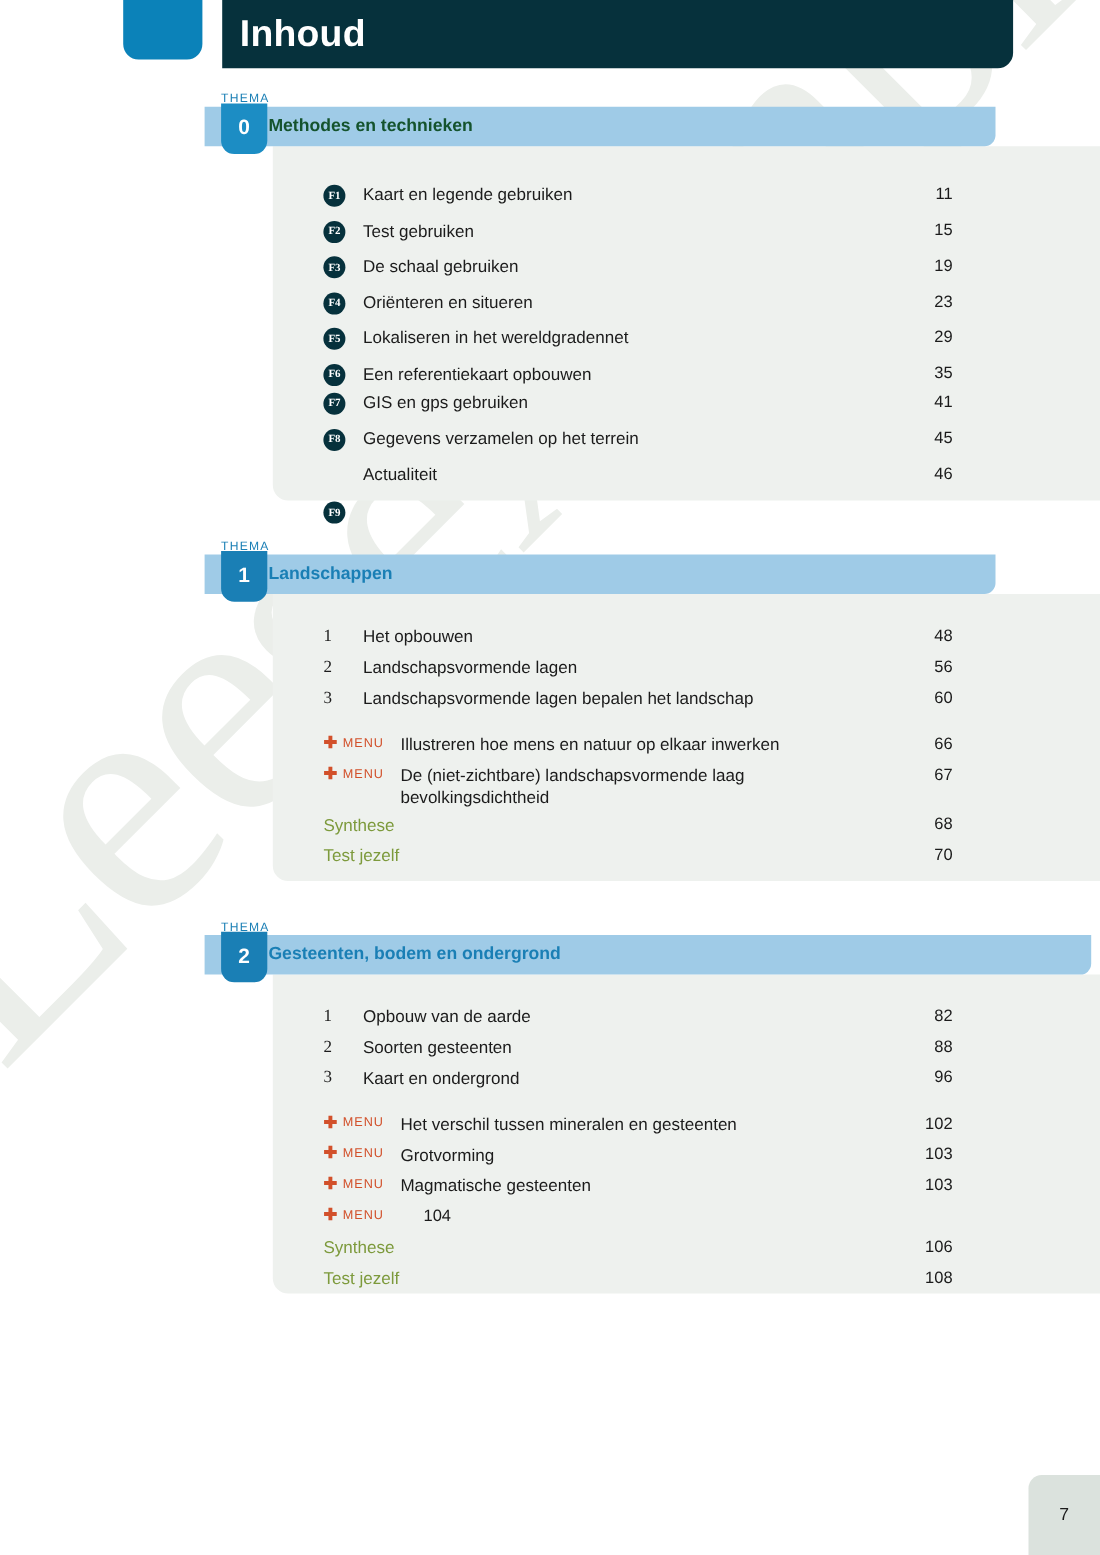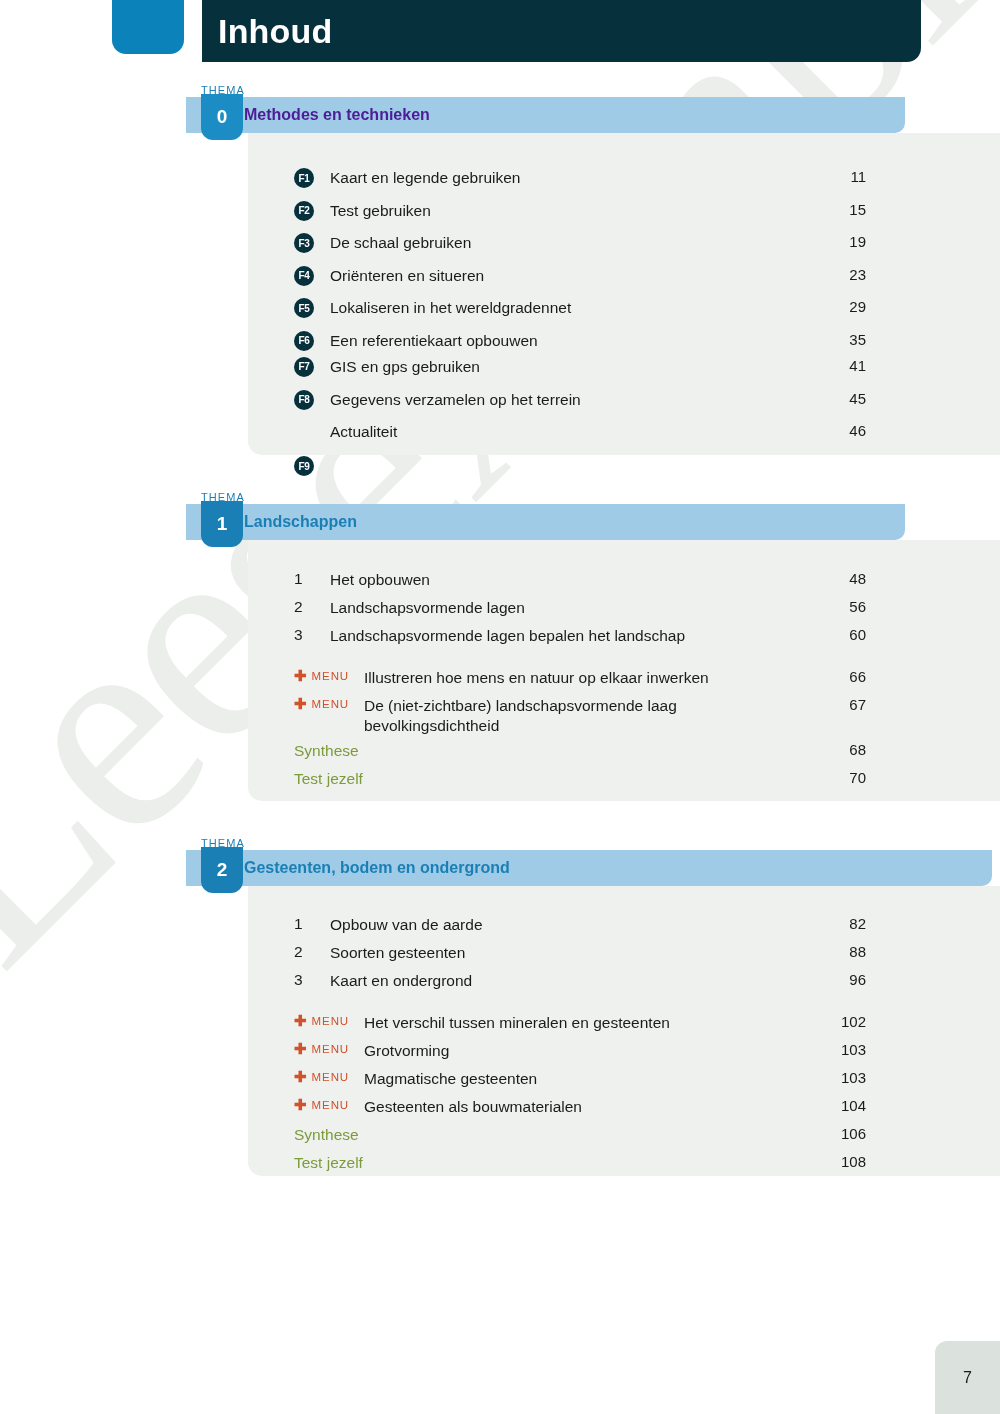--- a/index.html
+++ b/index.html
@@ -129,20 +129,21 @@
     position: relative;
     font-size: 15.5px;
     color: #1b1b1b;
     min-height: 24px;
   }
   .entry .lead {
     width: 36px;
     flex: 0 0 36px;
     display: flex;
     align-items: center;
+    font-family: Liberation Serif, serif;
   }
   .entry .etitle {
     flex: 1 1 auto;
     line-height: 1.32;
     padding-right: 12px;
   }
   .entry .epage {
     flex: 0 0 46px;
     text-align: right;
     font-size: 15px;
@@ -219,21 +220,21 @@
   <div class="header-bar">
     <span class="header-title">Inhoud</span>
   </div>
 </div>
 
 <div id="themes-root">
     <div class="theme" style="left: 0px; top: 0px; width: 1000px;">
       <div class="theme-panel" style="left: 248px; top: 133px; width: 752px; height: 322px;"></div>
       <div class="thema-label" style="top: 84px;">THEMA</div>
       <div class="theme-headbar" style="left: 186px; top: 97px; width: 719px; background: rgb(159, 203, 231);">
-        <span class="theme-name" style="color: #4c1d95;">Methodes en technieken</span>
+        <span class="theme-name" style="color: #14532d;">Methodes en technieken</span>
       </div>
       <div class="theme-badge" style="left: 201px; top: 94px; background: rgb(28, 141, 196);">0</div>
       <div class="entries" style="top: 168px;">
         <div class="entry" style="margin-bottom: 8.6px;">
           <div class="lead">
             <span class="fbadge" style="background: rgb(6, 49, 60);">F1</span>
           </div>
           <div class="etitle">Kaart en legende gebruiken</div>
           <div class="epage">11</div>
         </div>
@@ -405,21 +406,20 @@
             <span class="menu-word" style="color: rgb(210, 80, 42);">MENU</span>
           </div>
           <div class="etitle">Magmatische gesteenten</div>
           <div class="epage">103</div>
         </div>
         <div class="entry" style="margin-bottom: 4px;">
           <div class="menu-lead">
             <span class="menu-plus" style="color: rgb(210, 80, 42);">✚</span>
             <span class="menu-word" style="color: rgb(210, 80, 42);">MENU</span>
           </div>
-          <div class="etitle">Gesteenten als bouwmaterialen</div>
           <div class="epage">104</div>
         </div>
         <div class="entry green" style="margin-bottom: 4px;">
           <div class="lead" style="width: 0px; flex: 0 0 0px;"></div>
           <div class="etitle" style="color: rgb(125, 154, 60);">Synthese</div>
           <div class="epage">106</div>
         </div>
         <div class="entry green" style="margin-bottom: 4px;">
           <div class="lead" style="width: 0px; flex: 0 0 0px;"></div>
           <div class="etitle" style="color: rgb(125, 154, 60);">Test jezelf</div>

